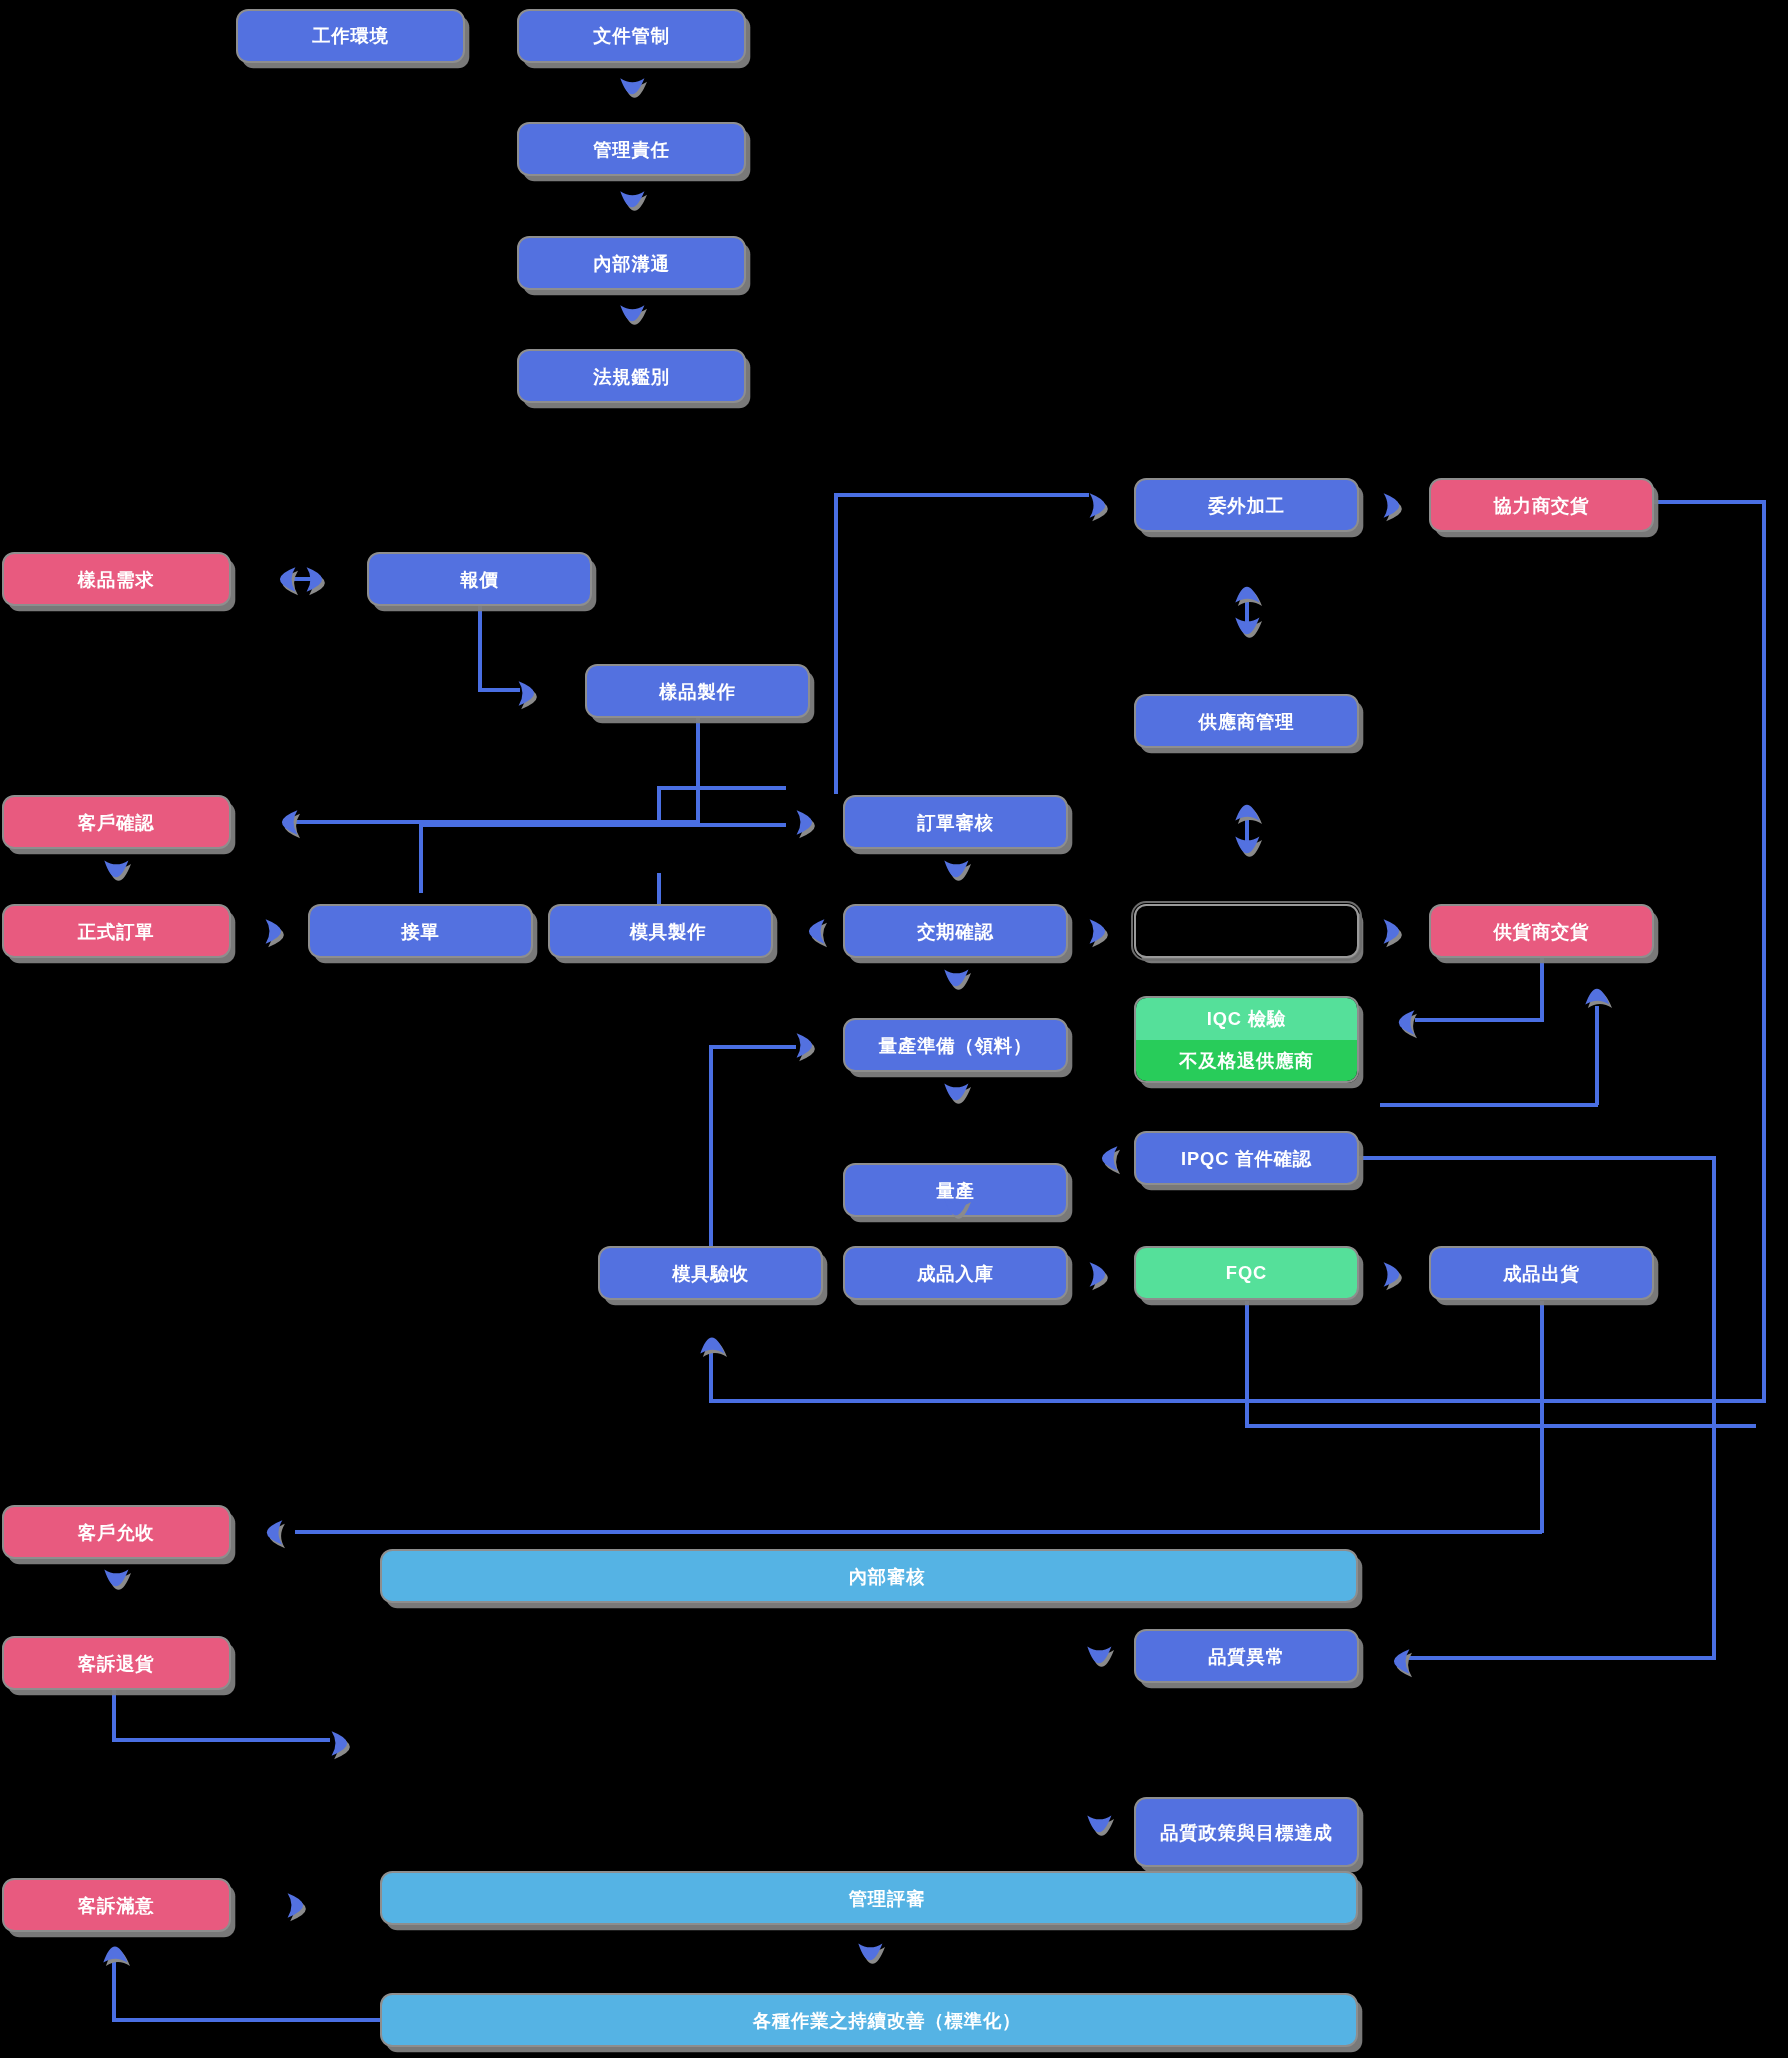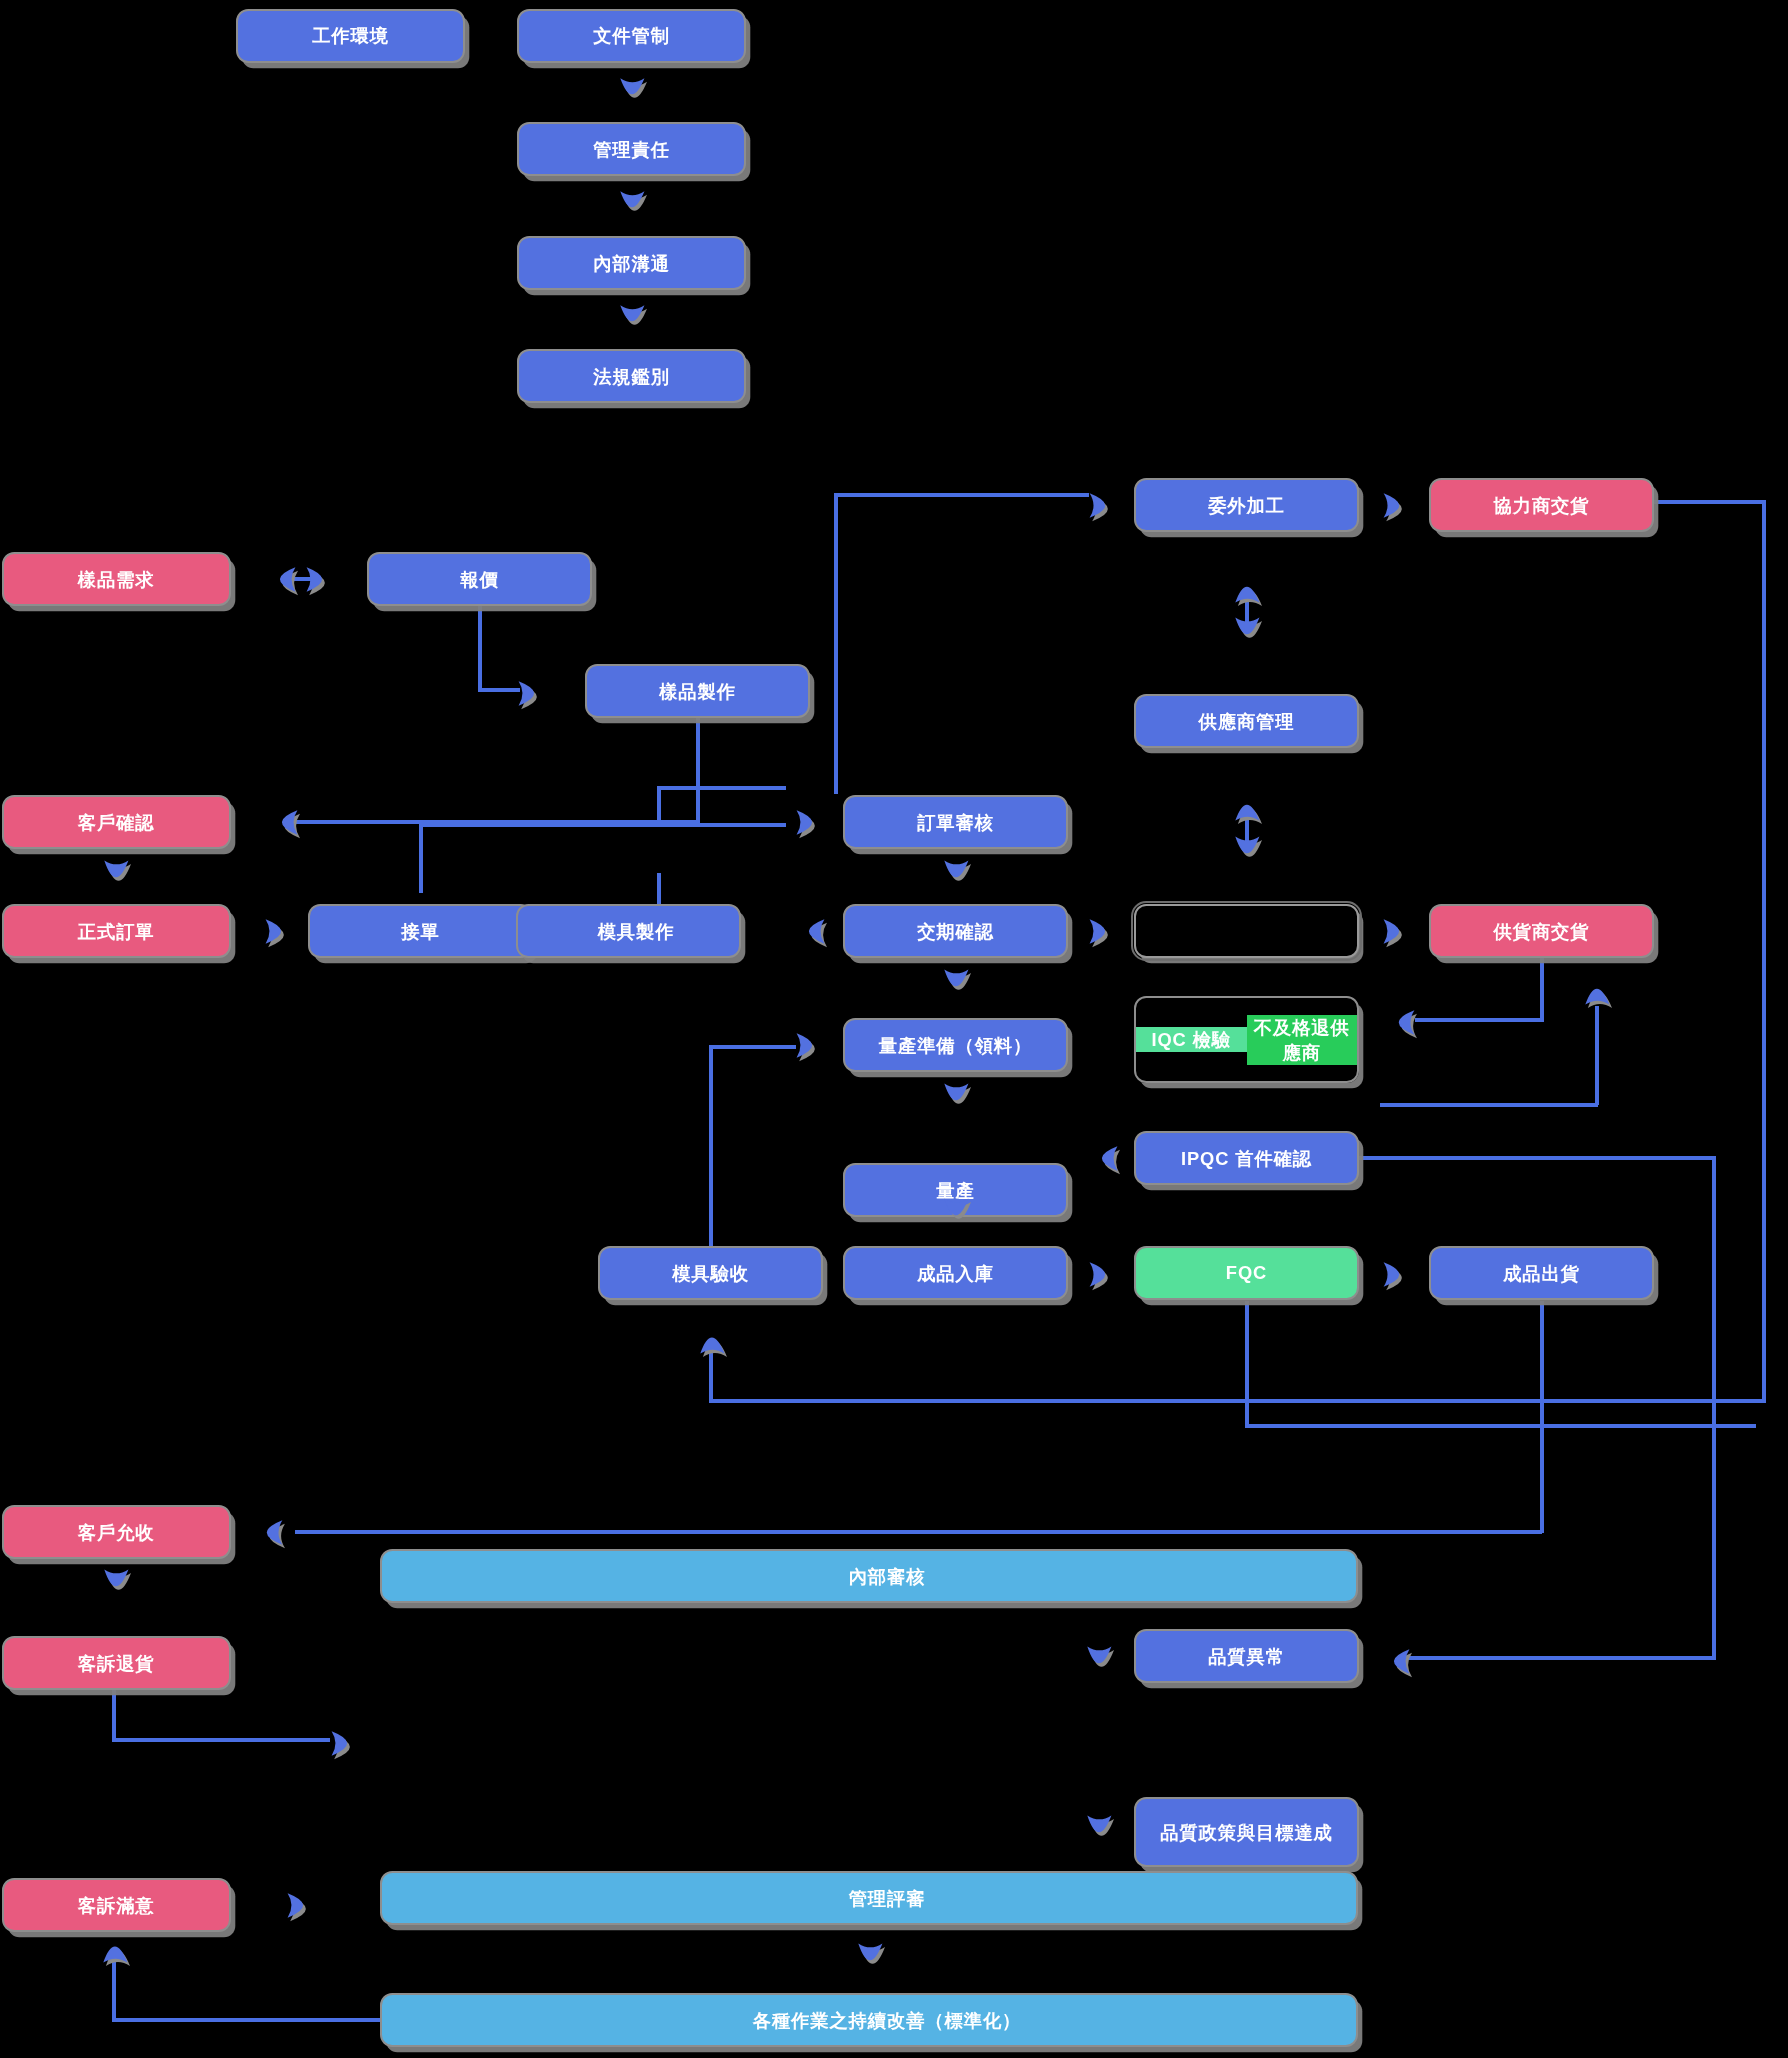--- a/index.html
+++ b/index.html
@@ -22,21 +22,21 @@
     z-index:5;
   }
   .blue{background:#5371E0;}
   .pink{background:#E85A7F;}
   .lblue{background:#55B3E4;padding-left:36px;}
   .green1{background:#55E09A;}
   .green2{background:#28CC5A;}
   .empty{background:#000;border:2.6px solid #9a9a9a;outline:2.6px solid #6e6e6e;outline-offset:1.7px;}
 
   
-  .stack{flex-direction:row;padding:0;overflow:hidden;}
+  .stack{flex-direction:column;padding:0;overflow:hidden;}
   .stack > div{width:100%;flex:1 1 0;display:flex;align-items:center;justify-content:center;}
 
   
   .ln{position:absolute;background:#4A6FE3;z-index:2;}
   .lnh{height:4.4px;}
   .lnv{width:4.4px;}
 
   
   .ar{position:absolute;z-index:6;}
   .ar svg{display:block;overflow:visible;}
@@ -214,21 +214,21 @@
     <svg width="35" height="33" viewBox="0 0 40 38">
         <path class="shade" d="M4 5 Q40 19 4 33 Q13 19 4 5Z" transform="translate(3,4)"></path>
         <path class="fill" d="M4 5 Q40 19 4 33 Q13 19 4 5Z"></path>
       </svg>
   </div>
 
   <div class="node blue" style="left:308px;top:904px;width:225px;height:54px;">
     <span>接單</span>
   </div>
 
-  <div class="node blue" style="left:516px;top:904px;width:225px;height:54px;padding-left:15px;">
+  <div class="node blue" style="left:548px;top:904px;width:225px;height:54px;padding-left:15px;">
     <span>模具製作</span>
   </div>
 
   <div class="node blue" style="left:843px;top:904px;width:225px;height:54px;">
     <span>交期確認</span>
   </div>
   <div class="ar" style="left:793px;top:915px;">
     <svg width="35" height="33" viewBox="0 0 40 38">
         <path class="shade" d="M36 5 Q0 19 36 33 Q27 19 36 5Z" transform="translate(3,4)"></path>
         <path class="fill" d="M36 5 Q0 19 36 33 Q27 19 36 5Z"></path>

